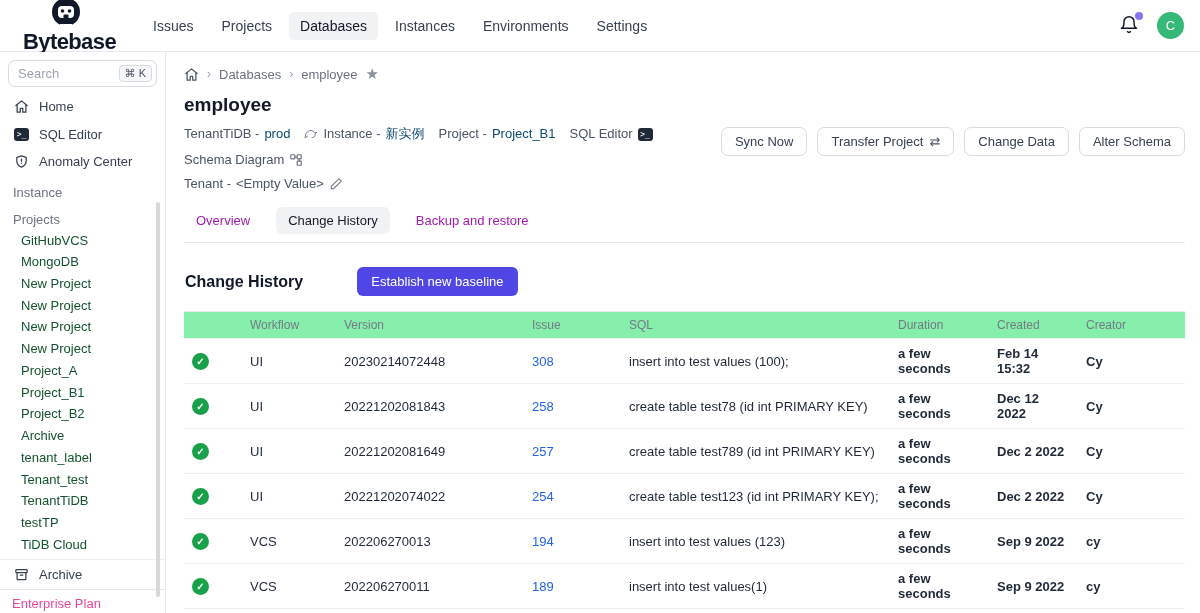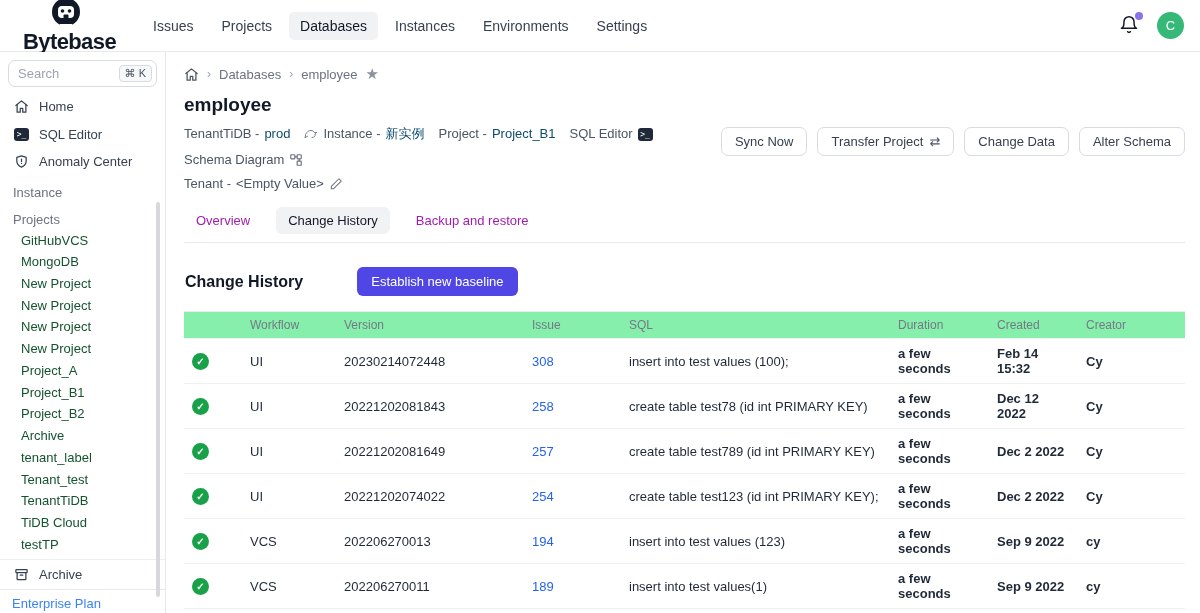--- a/index.html
+++ b/index.html
@@ -35,21 +35,21 @@
     color:#374151; cursor:pointer; }
   .side-nav-item svg { width:15px; height:15px; stroke:#374151; flex:0 0 auto; }
   .term-icon { width:15px; height:13px; background:#1f2937; border-radius:3px; color:#fff;
     font-size:8px; line-height:13px; text-align:center; font-family:"DejaVu Sans Mono",monospace; flex:0 0 auto;}
   .side-section-label { padding:9px 13px 3px; color:#6b7280; }
   .side-proj { height:22px; line-height:22px; padding:0 12px 0 21px; color:#14532d; cursor:pointer;
     white-space:nowrap; overflow:hidden; }
   .side-archive { display:flex; align-items:center; gap:10px; height:30px; padding:0 14px;
     border-top:1px solid #eceef0; margin-top:4px; color:#374151; cursor:pointer; }
   .side-archive svg { width:15px; height:15px; stroke:#374151; }
-  .side-plan { border-top:1px solid #e7e9ec; padding:6px 12px 2px; color:#3b82f6; cursor:pointer; }
+  .side-plan { border-top:1px solid #e7e9ec; padding:6px 12px 2px; color:#ec4899; cursor:pointer; }
   .side-scrollbar { position:absolute; right:5px; top:150px; width:4px; height:395px;
     background:#d6d8db; border-radius:2px; }
 
   
   .main { position:absolute; left:166px; top:52px; right:0; bottom:0; background:#fff;
     padding:0 15px 0 18px; overflow:hidden; }
   .breadcrumb { display:flex; align-items:center; gap:8px; margin-top:13px; font-size:13px; color:#6b7280; }
   .breadcrumb svg { width:15px; height:15px; stroke:#4b5563; }
   .crumb-sep { color:#9ca3af; font-size:12px; }
   .crumb { cursor:pointer; }
@@ -161,22 +161,22 @@
     <div class="side-proj">New Project</div>
     <div class="side-proj">New Project</div>
     <div class="side-proj">New Project</div>
     <div class="side-proj">Project_A</div>
     <div class="side-proj">Project_B1</div>
     <div class="side-proj">Project_B2</div>
     <div class="side-proj">Archive</div>
     <div class="side-proj">tenant_label</div>
     <div class="side-proj">Tenant_test</div>
     <div class="side-proj">TenantTiDB</div>
+    <div class="side-proj">testTP</div>
     <div class="side-proj">TiDB Cloud</div>
-    <div class="side-proj">testTP</div>
     <div class="side-archive">
       <svg viewBox="0 0 24 24" fill="none" stroke-width="2" stroke-linecap="round" stroke-linejoin="round">
           <rect x="3" y="4" width="18" height="5" rx="1"></rect>
           <path d="M5 9v10a1 1 0 0 0 1 1h12a1 1 0 0 0 1-1V9"></path>
           <path d="M10 13h4"></path>
         </svg>
       <span>Archive</span>
     </div>
     <div class="side-plan">Enterprise Plan</div>
     <div class="side-scrollbar"></div>

